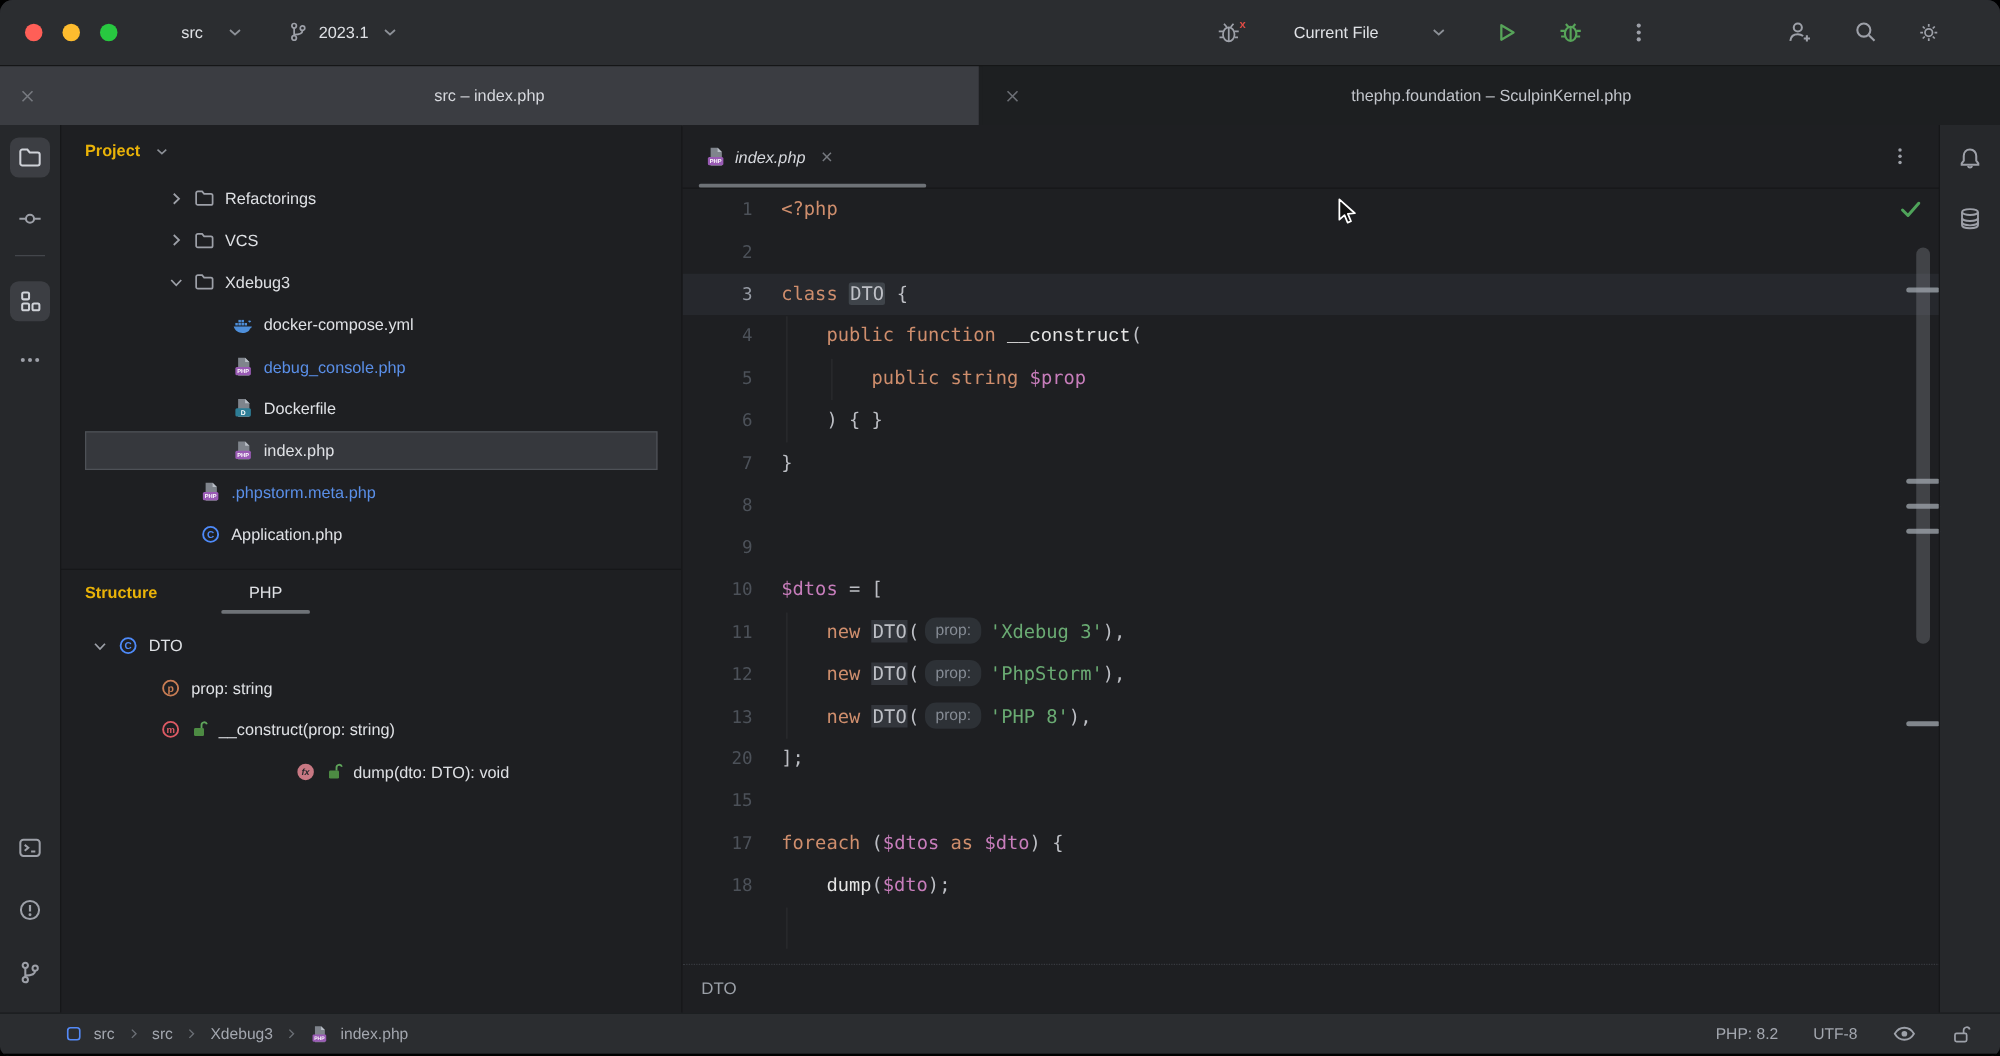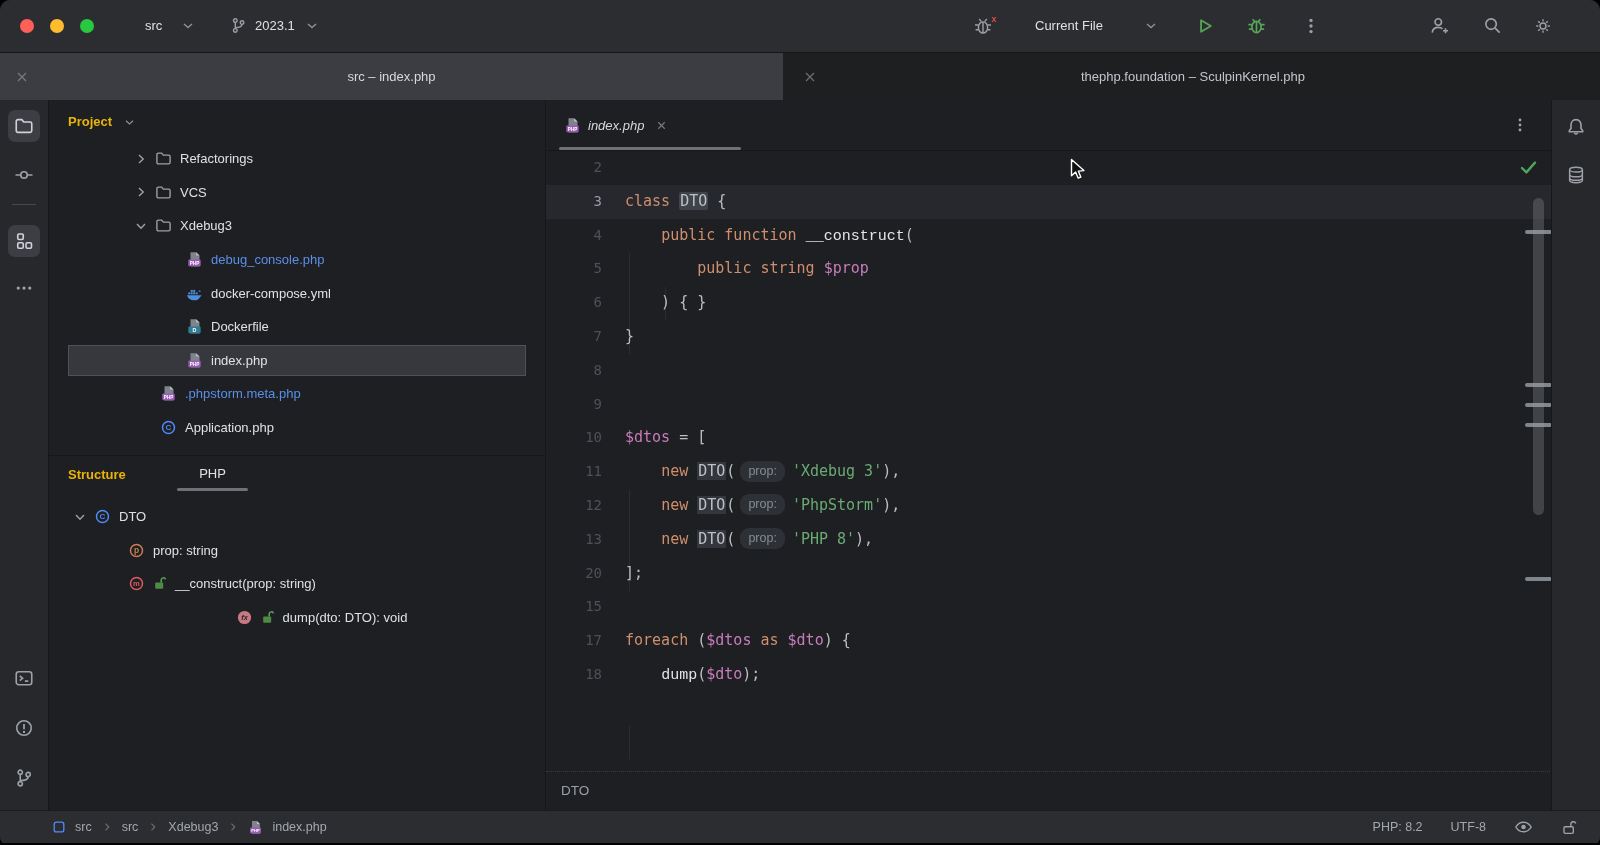--- a/index.html
+++ b/index.html
@@ -303,49 +303,49 @@
           </span>
           <span class="icw fic">
             <svg width="17" height="17" viewBox="0 0 16 16">
               <path d="M1.8 4.2c0-.7.6-1.3 1.3-1.3h3.2l1.5 1.9h5.1c.7 0 1.3.6 1.3 1.3v5.7c0 .7-.6 1.3-1.3 1.3H3.1c-.7 0-1.3-.6-1.3-1.3V4.2z" fill="none" stroke="#9da0a8" stroke-width="1.3"></path>
             </svg>
           </span>
           <span class="tlabel">Xdebug3</span>
         </div>
         <div class="trow" style="padding-left: 138px;">
           <span class="icw fic">
-            <svg width="17" height="17" viewBox="0 0 17 17">
-              <path d="M4.5 1.2h5.6l3.4 3.4v11H4.5z" fill="#7f848c"></path>
-              <path d="M10.1 1.2v3.4h3.4z" fill="#b9bec6"></path>
-              <rect x="2.3" y="8.6" width="12.4" height="6.6" rx="1.2" fill="#9a5bb5"></rect>
-              <text x="8.5" y="13.6" text-anchor="middle" font-size="4.6" font-weight="bold" fill="#fff" font-family="Liberation Sans,sans-serif">PHP</text>
-            </svg>
-          </span>
-          <span class="tlabel blue">debug_console.php</span>
-        </div>
-        <div class="trow" style="padding-left: 138px;">
-          <span class="icw fic">
             <svg width="18" height="17" viewBox="0 0 18 16" fill="#4e8fdb">
               <rect x="5" y="4.2" width="2.1" height="2.1"></rect>
               <rect x="7.6" y="4.2" width="2.1" height="2.1"></rect>
               <rect x="2.4" y="6.8" width="2.1" height="2.1"></rect>
               <rect x="5" y="6.8" width="2.1" height="2.1"></rect>
               <rect x="7.6" y="6.8" width="2.1" height="2.1"></rect>
               <rect x="10.2" y="6.8" width="2.1" height="2.1"></rect>
               <path d="M1 9.8h15.4c-.1.9-.7 1.6-1.6 1.8-.5 2-2.9 3.6-6.3 3.6-3.5 0-6.4-1.8-7.5-5.4z"></path>
               <path d="M13 5.2c.9-.6 2.1-.6 2.9.1-.6.3-1 .7-1.2 1.4z"></path>
             </svg>
           </span>
           <span class="tlabel">docker-compose.yml</span>
         </div>
         <div class="trow" style="padding-left: 138px;">
           <span class="icw fic">
             <svg width="17" height="17" viewBox="0 0 17 17">
               <path d="M4.5 1.2h5.6l3.4 3.4v11H4.5z" fill="#7f848c"></path>
               <path d="M10.1 1.2v3.4h3.4z" fill="#b9bec6"></path>
+              <rect x="2.3" y="8.6" width="12.4" height="6.6" rx="1.2" fill="#9a5bb5"></rect>
+              <text x="8.5" y="13.6" text-anchor="middle" font-size="4.6" font-weight="bold" fill="#fff" font-family="Liberation Sans,sans-serif">PHP</text>
+            </svg>
+          </span>
+          <span class="tlabel blue">debug_console.php</span>
+        </div>
+        <div class="trow" style="padding-left: 138px;">
+          <span class="icw fic">
+            <svg width="17" height="17" viewBox="0 0 17 17">
+              <path d="M4.5 1.2h5.6l3.4 3.4v11H4.5z" fill="#7f848c"></path>
+              <path d="M10.1 1.2v3.4h3.4z" fill="#b9bec6"></path>
               <rect x="2.3" y="8.6" width="12.4" height="6.6" rx="1.2" fill="#2d7d96"></rect>
               <text x="8.5" y="13.9" text-anchor="middle" font-size="5.4" font-weight="bold" fill="#fff" font-family="Liberation Sans,sans-serif">D</text>
             </svg>
           </span>
           <span class="tlabel">Dockerfile</span>
         </div>
         <div class="trow sel" style="padding-left: 138px;">
           <span class="icw fic">
             <svg width="17" height="17" viewBox="0 0 17 17">
               <path d="M4.5 1.2h5.6l3.4 3.4v11H4.5z" fill="#7f848c"></path>
@@ -474,20 +474,21 @@
       <svg width="17" height="15" viewBox="0 0 17 15">
           <path d="M2 8l4.4 4.4L15 2.6" fill="none" stroke="#4fa35a" stroke-width="2.4" stroke-linecap="round" stroke-linejoin="round"></path>
         </svg>
       </span>
 
     <div class="ecode" id="code-area">
       <div class="iguide" style="left:83px;top:102px;height:101px;"></div>
       <div class="iguide" style="left:119px;top:136px;height:33px;"></div>
       <div class="iguide" style="left:83px;top:339px;height:101px;"></div>
       <div class="iguide" style="left:83px;top:575px;height:33px;"></div>
+    <div class="cl"><span class="ln">1</span><span class="lc"><span class="kw">&lt;?php</span></span></div>
         <div class="cl"><span class="ln">2</span><span class="lc"></span></div>
         <div class="cl cur"><span class="ln lncur">3</span><span class="lc"><span class="kw">class </span><span class="hl">DTO</span><span class="pl"> {</span></span></div>
         <div class="cl"><span class="ln">4</span><span class="lc"><span class="pl">    </span><span class="kw">public function </span><span class="fn">__construct</span><span class="pl">(</span></span></div>
         <div class="cl"><span class="ln">5</span><span class="lc"><span class="pl">        </span><span class="kw">public string </span><span class="vr">$prop</span></span></div>
         <div class="cl"><span class="ln">6</span><span class="lc"><span class="pl">    ) { }</span></span></div>
         <div class="cl"><span class="ln">7</span><span class="lc"><span class="pl">}</span></span></div>
         <div class="cl"><span class="ln">8</span><span class="lc"></span></div>
         <div class="cl"><span class="ln">9</span><span class="lc"></span></div>
         <div class="cl"><span class="ln">10</span><span class="lc"><span class="vr">$dtos</span><span class="pl"> = [</span></span></div>
         <div class="cl"><span class="ln">11</span><span class="lc"><span class="pl">    </span><span class="kw">new </span><span class="hl2">DTO</span><span class="pl">(</span><span class="pill">prop:</span><span class="st">'Xdebug 3'</span><span class="pl">),</span></span></div>

